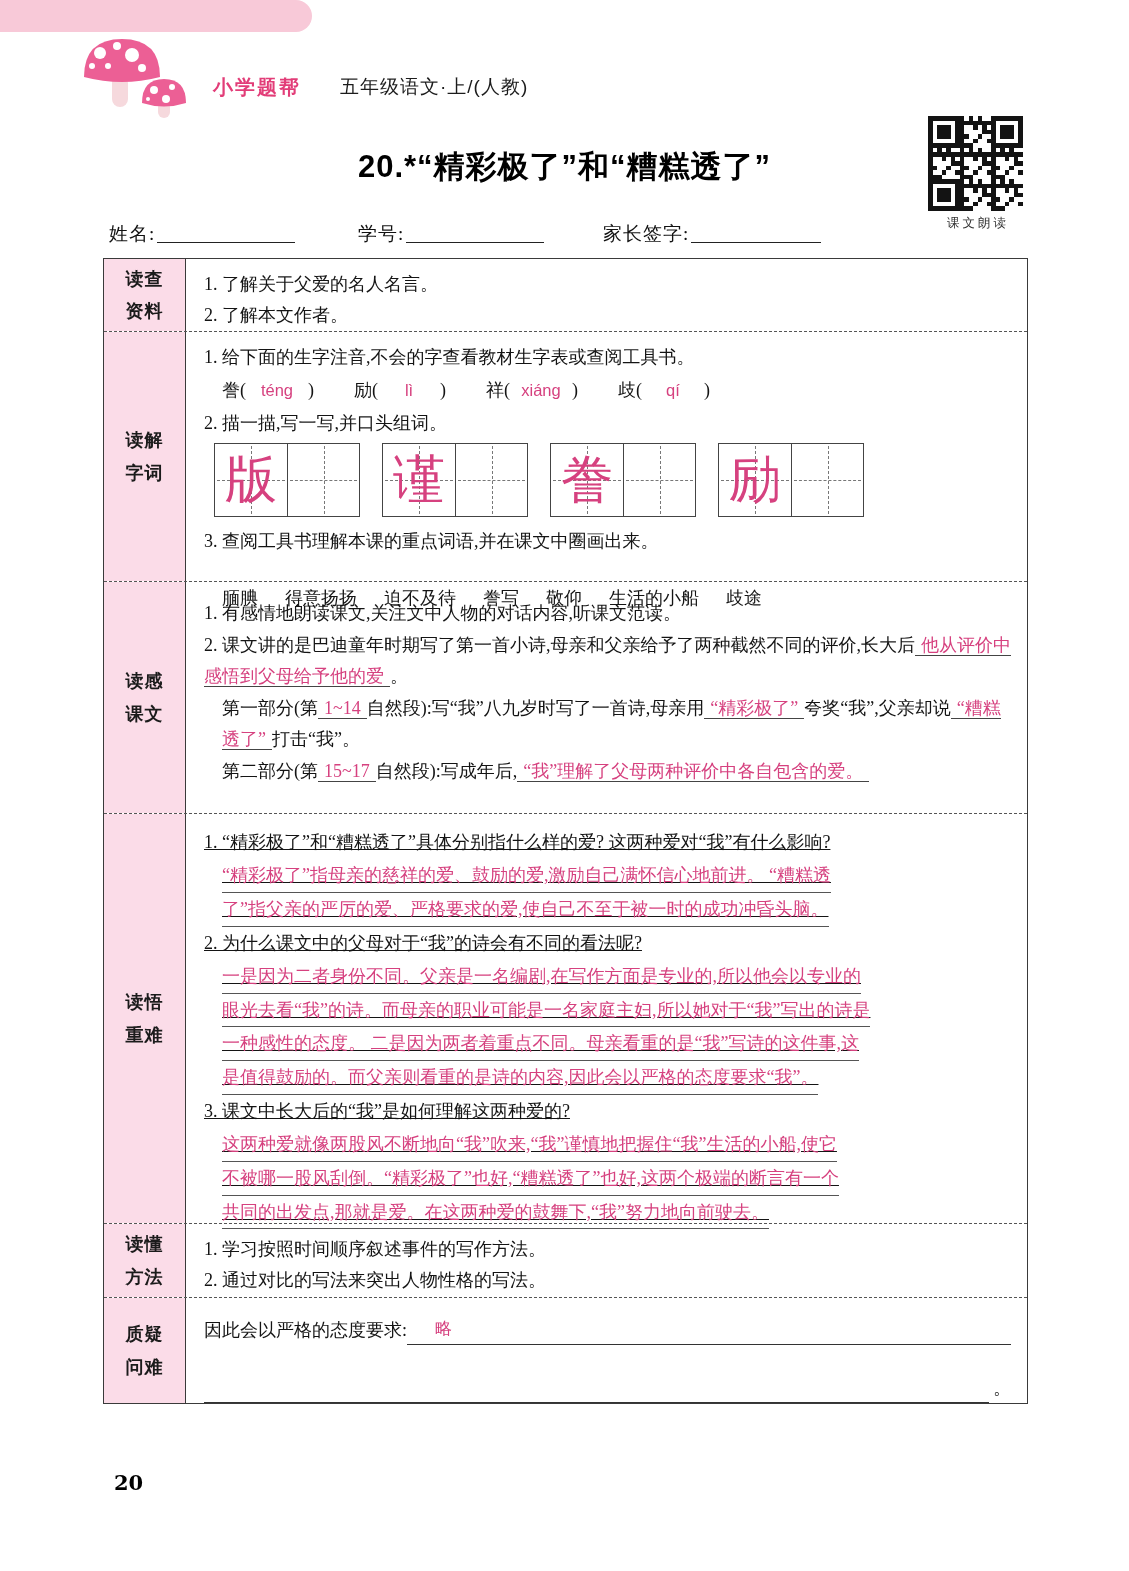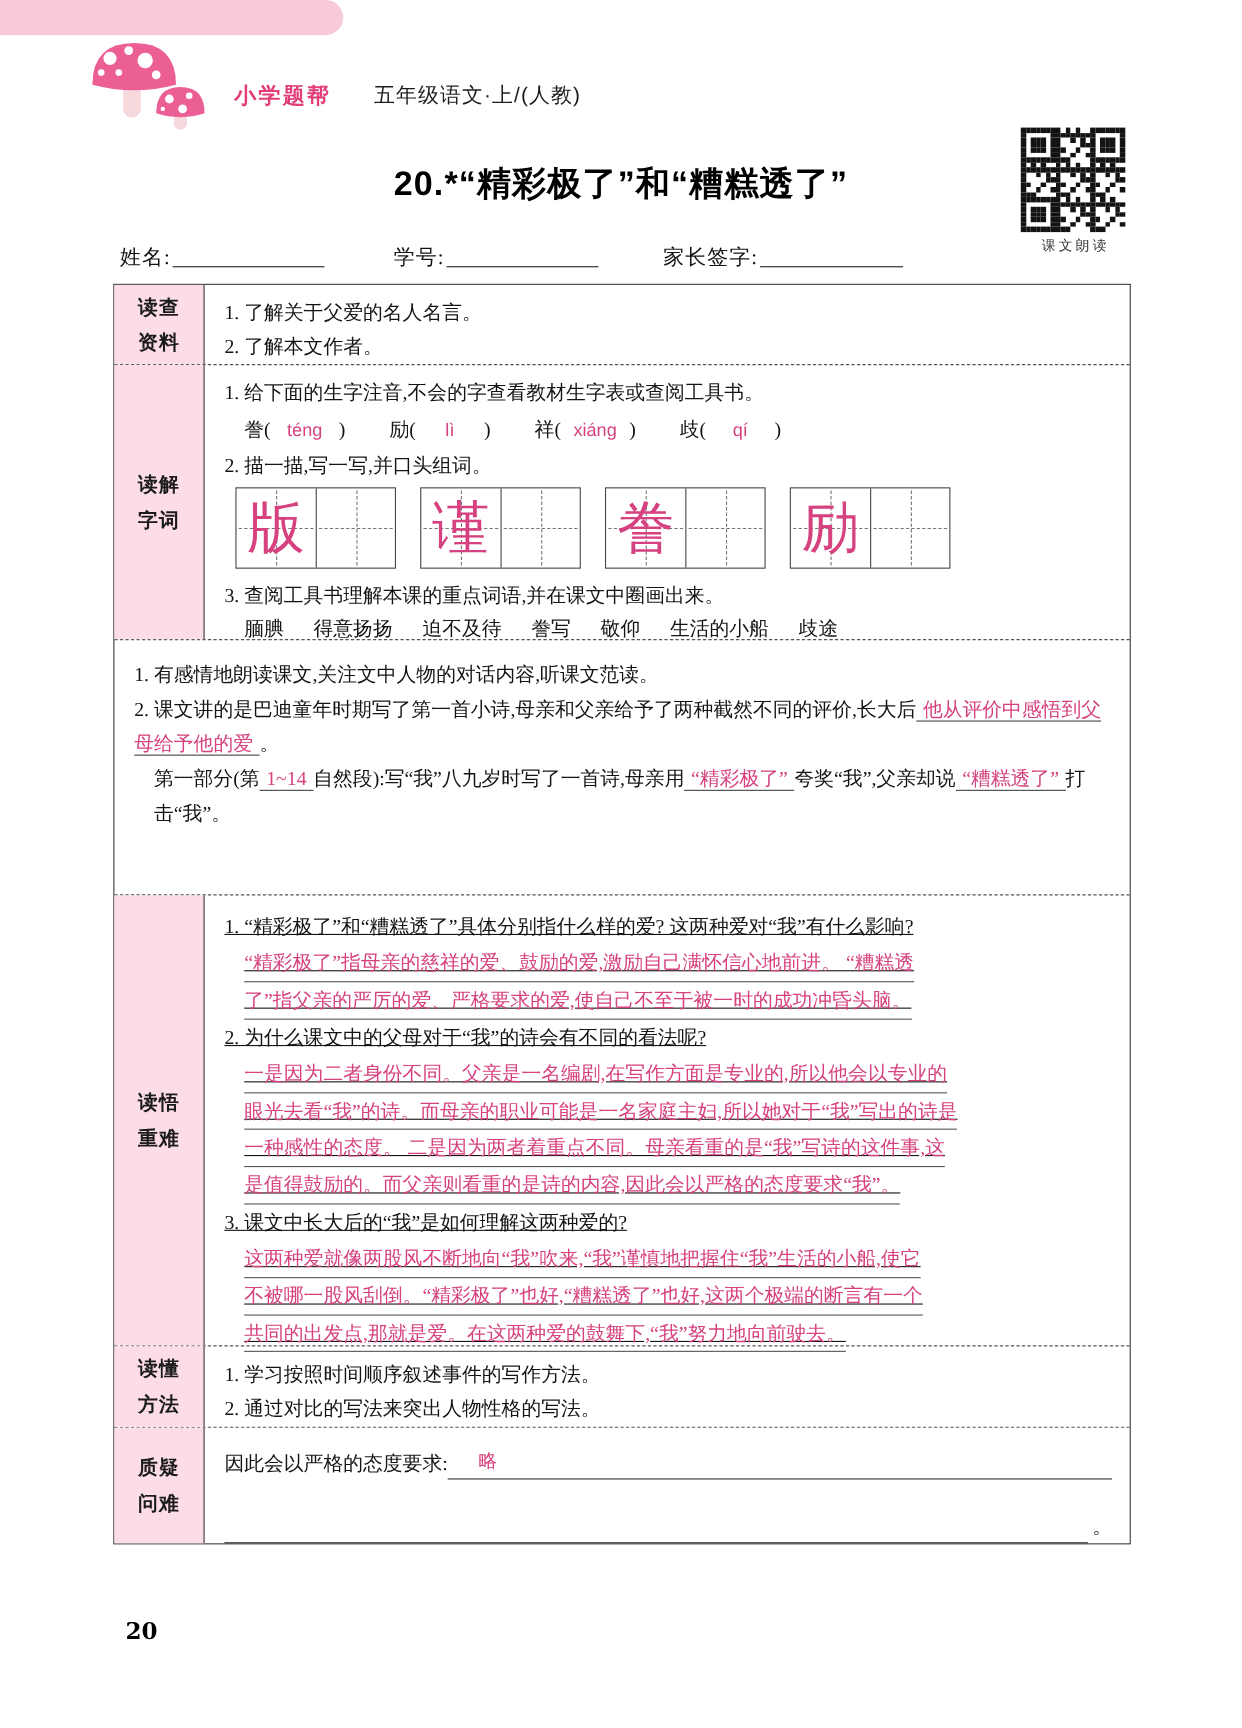--- a/index.html
+++ b/index.html
@@ -100,21 +100,21 @@
   .grid-cell::after {
     content:""; position:absolute; top:50%; left:2px; right:2px;
     border-top:1px dashed #777;
   }
   .trace-char {
     position:absolute; inset:0; z-index:1;
     display:flex; align-items:center; justify-content:center;
     font-size:52px; color:#d6417f; font-family:"Liberation Serif", serif;
   }
 
-  .word-row { display:flex; gap:27px; padding-left:18px; line-height:30px; font-size:18px; }
+  .word-row { display:flex; gap:27px; padding-left:18px; line-height:30px; font-size:18px;margin-top:27px; }
 
   
   .r4 .t-content { padding-top:12px;text-decoration:underline; }
   .r4 .q { line-height:33px; }
   .answer { padding-left:18px; }
   .ans-line {
     display:block; width:max-content; max-width:100%;
     line-height:32.8px; border-bottom:1.3px solid #555;
     color:#d6417f; font-size:18px;
   }
@@ -495,24 +495,28 @@
             <span>迫不及待</span>
             <span>誊写</span>
             <span>敬仰</span>
             <span>生活的小船</span>
             <span>歧途</span>
           </div>
       </div>
     </div>
 
     <div class="t-row r3">
+      <div class="t-label">
+        <span>读感课文</span>
+      </div>
       <div class="t-content" style="padding-top:16px">
         <p>1. 有感情地朗读课文,关注文中人物的对话内容,听课文范读。</p>
         <p><span>2. 课文讲的是巴迪童年时期写了第一首小诗,母亲和父亲给予了两种截然不同的评价,长大后</span><span class="blank">他从评价中感悟到父母给予他的爱</span><span>。</span></p>
         <p class="indent"><span>第一部分(第</span><span class="blank">1~14</span><span>自然段):写“我”八九岁时写了一首诗,母亲用</span><span class="blank">“精彩极了”</span><span>夸奖“我”,父亲却说</span><span class="blank">“糟糕透了”</span><span>打击“我”。</span></p>
+        <p class="indent"><span>第二部分(第</span><span class="blank">15~17</span><span>自然段):写成年后,</span><span class="blank">“我”理解了父母两种评价中各自包含的爱。</span></p>
       </div>
     </div>
 
     <div class="t-row r4">
       <div class="t-label">
         <span>读悟重难</span>
       </div>
       <div class="t-content">
         <p class="q">1. “精彩极了”和“糟糕透了”具体分别指什么样的爱? 这两种爱对“我”有什么影响?</p>
         <div class="answer">

